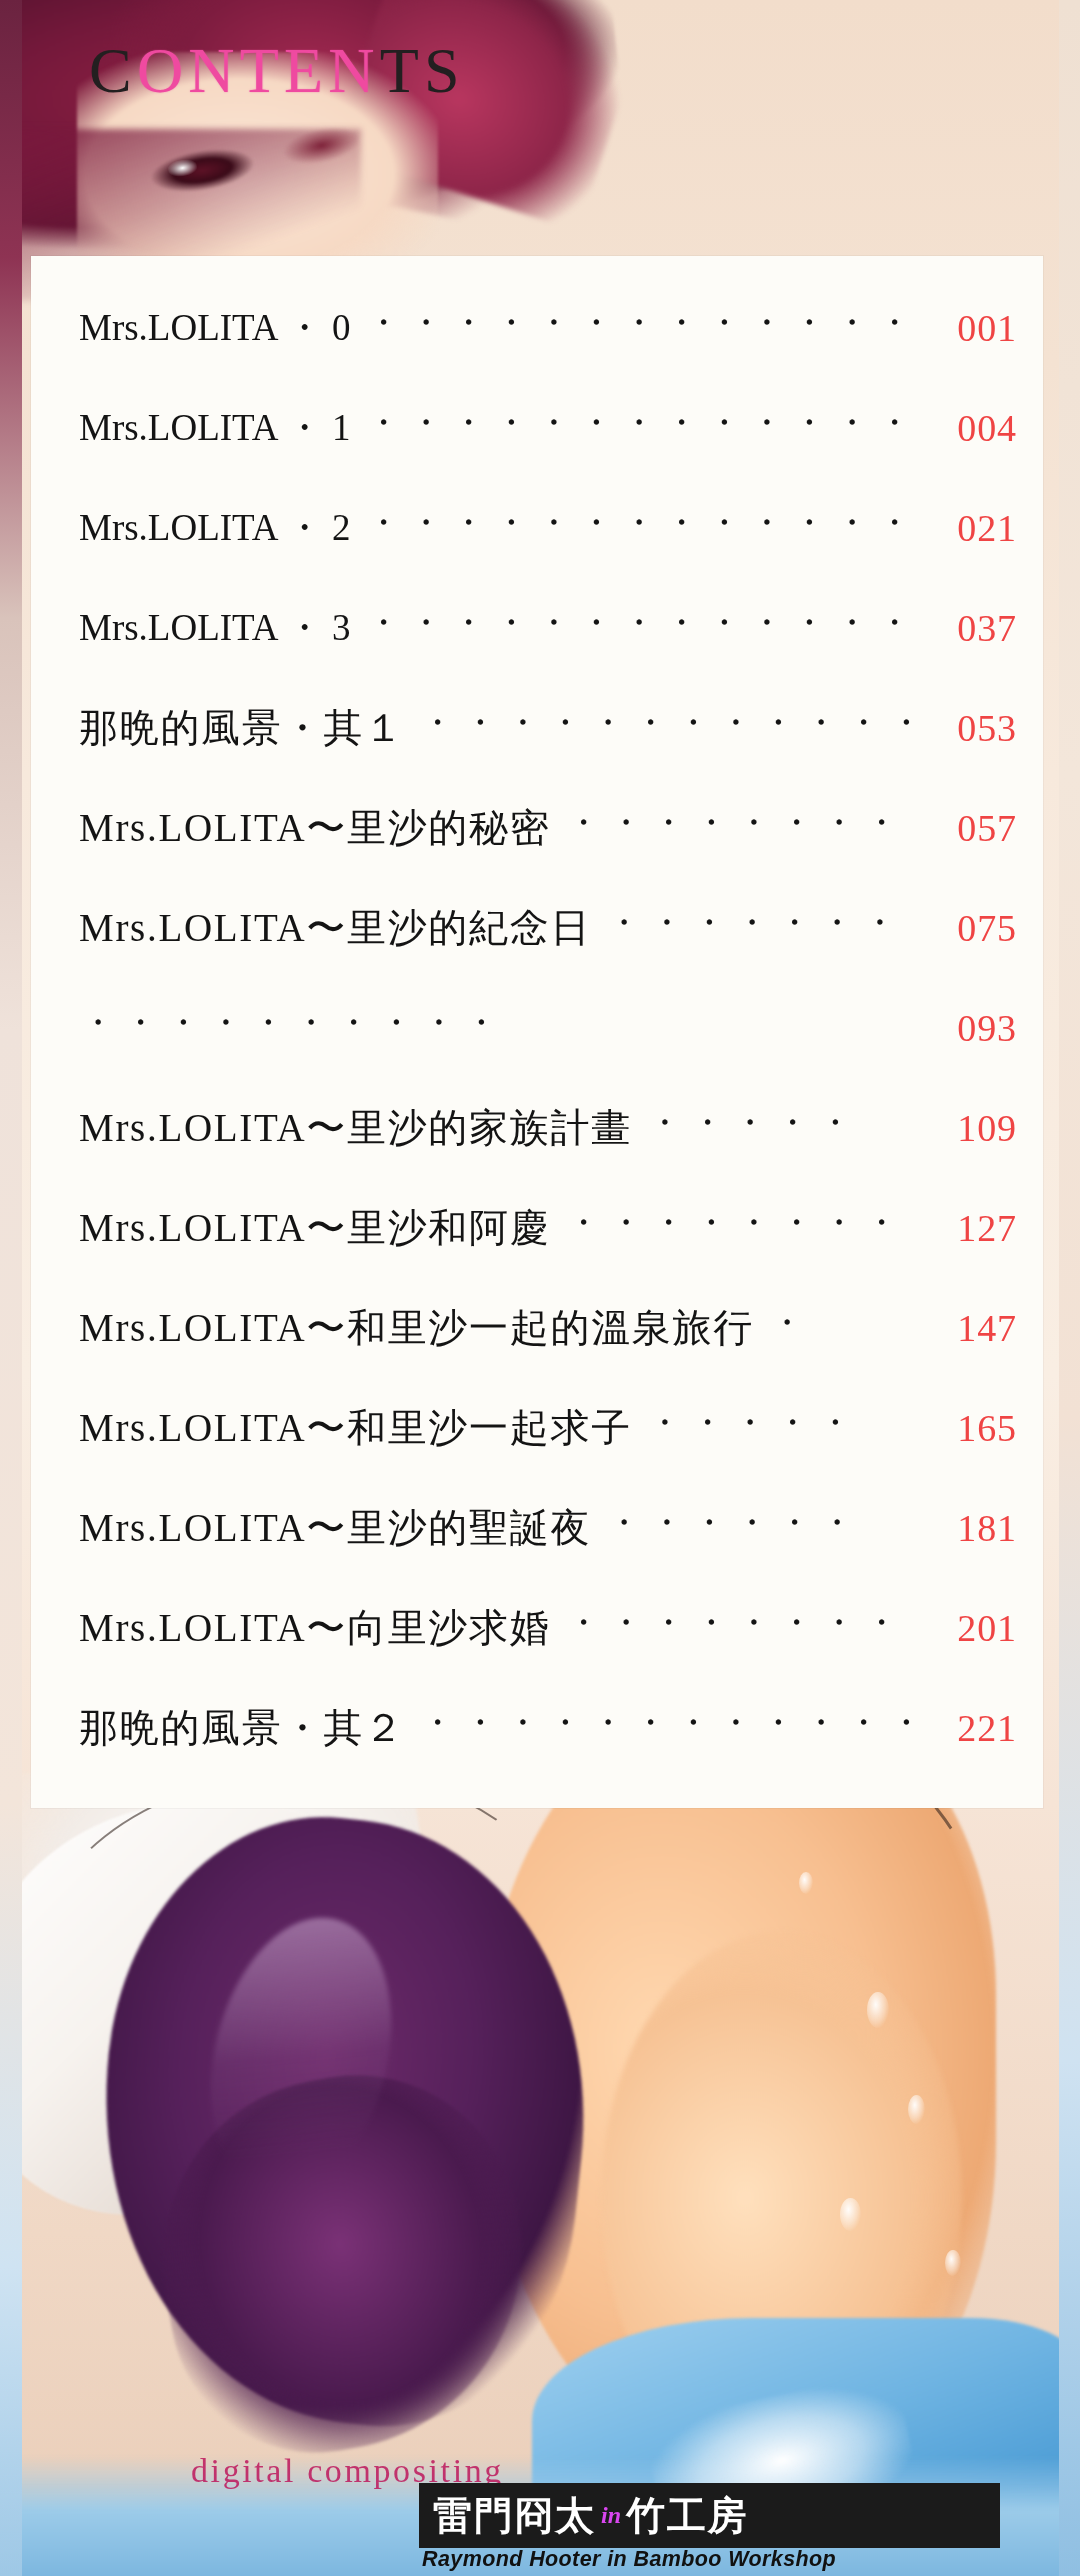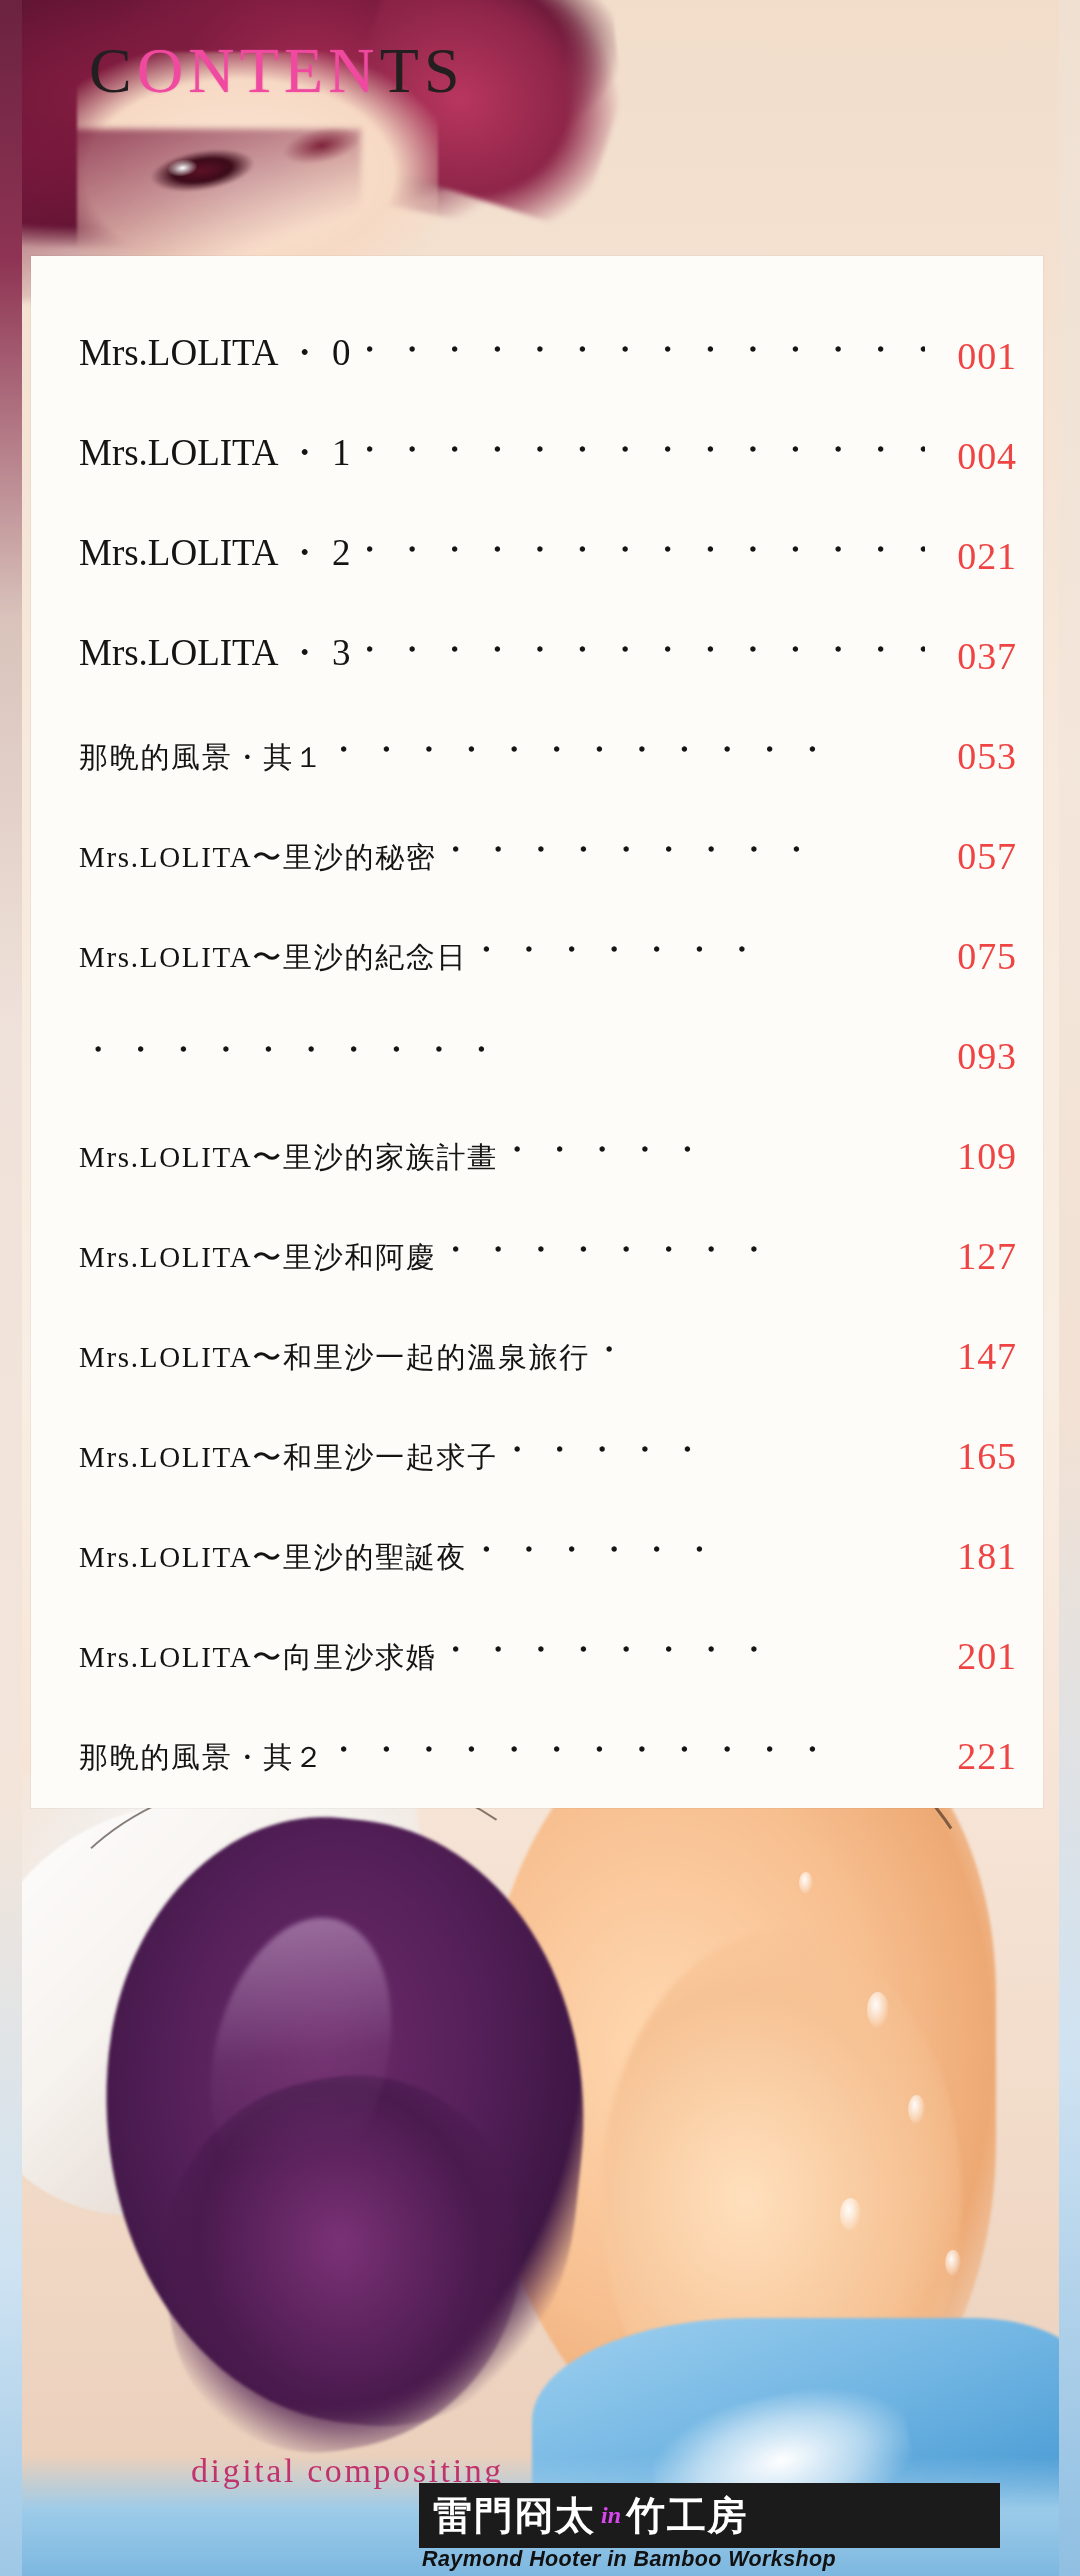--- a/index.html
+++ b/index.html
@@ -235,32 +235,33 @@
     box-shadow: 0 0 0 0.9px rgba(0,0,0,0.04);
   }
   .toc-list {
     position: absolute;
     left: 48px;
     top: 22px;
     right: 26px;
   }
   .toc-row {
     display: flex;
-    align-items: flex-end;
+    align-items: center;
     height: 100px;
     font-size: 37px;
     color: #141414;
     white-space: nowrap;
+    gap: 14px;
   }
   .toc-label {
     font-family: "Liberation Serif", serif;
     letter-spacing: 0px;
   }
   .toc-label.cjk {
-    font-size: 29px;
+    font-size: 39px;
     letter-spacing: 1.7px;
   }
   .toc-dots {
     flex: 1;
     overflow: hidden;
     margin: 0 3.4px 0 1.7px;
     font-size: 34px;
     letter-spacing: 8.6px;
     color: #141414;
     position: relative;

